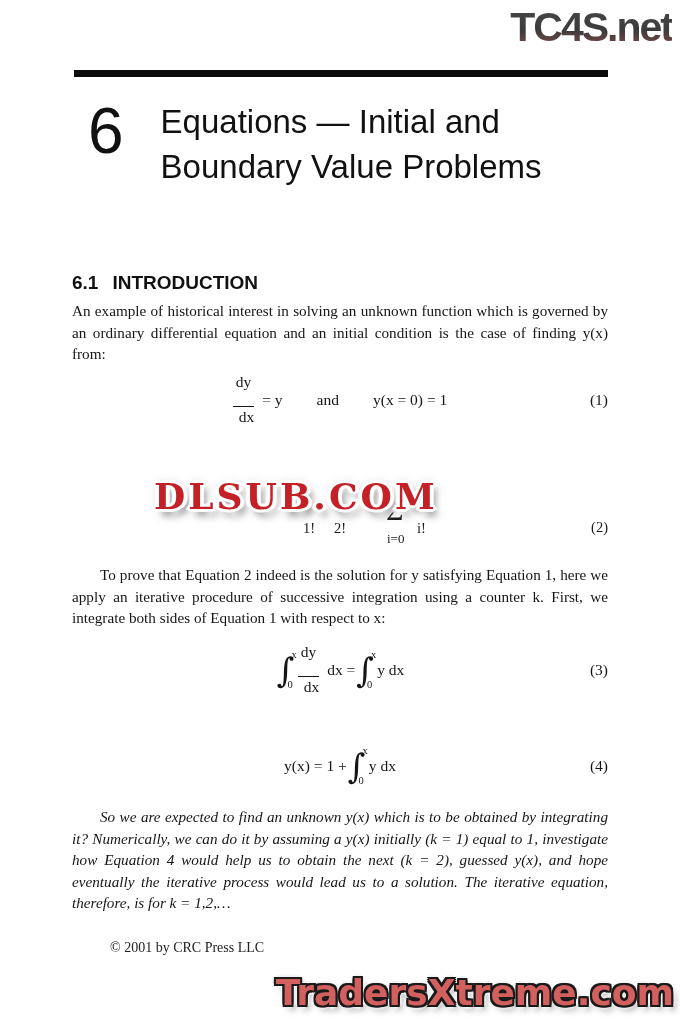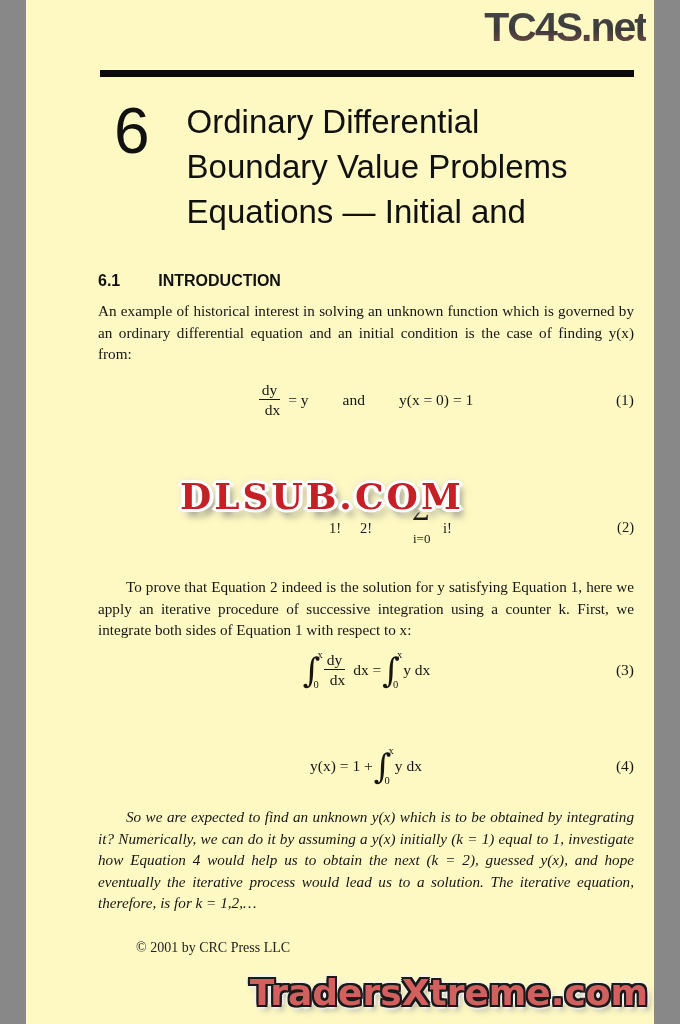--- a/index.html
+++ b/index.html
@@ -1,19 +1,19 @@
 <!DOCTYPE html>
 <html><head>
 <meta charset="utf-8">
 <style>
   * { margin:0; padding:0; box-sizing:border-box; }
   html,body { background:#888; }
   .page {
-    position:relative; width:628px; height:1024px; margin:0 auto;
-    background:#fef9c3; overflow:hidden;
+    position:relative; width:680px; height:1024px; margin:0 auto;
+    background:#ffffff; overflow:hidden;
     font-family:"Liberation Serif", serif; color:#1a1a1a;
   }
   
   .wm-top {
     position:absolute; top:4px; right:8px;
     font-family:"Liberation Sans", sans-serif; font-weight:700;
     font-size:41px; letter-spacing:-2px;
     background:linear-gradient(180deg,#4a4a4a 0%,#3b3b3b 55%,#8a4e4b 100%);
     -webkit-background-clip:text; background-clip:text; color:transparent;
     text-shadow:0 0 1px rgba(255,255,255,0.0);
@@ -41,40 +41,40 @@
     text-align: right;
   }
   
   .rule { position:absolute; left:74px; top:70px; width:534px; height:7px; background:#0b0b0b; }
   .chapter { position:absolute; left:88px; top:99px; display:flex; gap:37px;
     font-family:"Liberation Sans", sans-serif; color:#111; }
   .chapter-number { font-size:64px; line-height:1.0; font-weight:400; }
   .chapter-title { font-size:33px; line-height:45px; font-weight:400; letter-spacing:0px; }
   
   .section-heading { position:absolute; left:72px; top:272px;
-    font-family:"Liberation Sans", sans-serif; font-weight:700; font-size:16px;
-    display:flex; gap:38px; color:#111; }
+    font-family:"Liberation Sans", sans-serif; font-weight:700; font-size:19px;
+    display:flex; gap:14px; color:#111; }
   
   .para { position:absolute; left:72px; width:536px;
     font-size:15.2px; line-height:21.5px; text-align:justify; color:#151515; }
   .para.indent { text-indent:28px; }
-  .p1 { top:300px; } .p2 { top:436px; } .p3 { top:576px; }
+  .p1 { top:300px; } .p2 { top:436px; } .p3 { top:564px; }
   .p4 { top:705px; } .p5 { top:806px;font-style:italic; }
   .sup { font-size:10px; vertical-align:super; line-height:0; }
   .em  { font-style:italic; }
   
   .equation { position:absolute; left:72px; width:536px;
     display:flex; justify-content:center; align-items:center;
     font-size:15.5px; color:#151515; }
   .eq1 { top:374px; height:52px; }
   .eq3 { top:641px; height:58px; }
   .eq4 { top:738px; height:56px; }
   .eq-label { position:absolute; right:0; top:50%; transform:translateY(-50%); }
   .frac { display:inline-block; text-align:center; vertical-align:middle; }
-  .frac .fn { display:block; padding:0 3px 1px; border-bottom:1px solid #151515; line-height:1.1; }
+  .frac .fn { display:block; padding:0 3px 16px; border-bottom:1px solid #151515; line-height:1.1; }
   .frac .fd { display:block; line-height:1.2; padding-top:1px;text-align:right; }
   .gap-lg { display:inline-block; width:34px; }
   .gap-md { display:inline-block; width:8px; }
   .integral { display:inline-flex; align-items:center; margin:0 1px; }
   .int-glyph { font-family:"DejaVu Serif", serif; font-size:34px; line-height:1; font-weight:400; }
   .int-limits { display:inline-flex; flex-direction:column; justify-content:space-between;
     height:42px; font-size:10.5px; margin-left:-3px; line-height:1; }
   .int-limits .top { margin-top:1px; }
   .int-limits .bot { margin-bottom:1px; margin-left:-4px; }
   
@@ -93,23 +93,22 @@
 
 <div class="page">
 
   <div class="wm-top">TC4S.net</div>
 
   <div class="rule"></div>
 
   <div class="chapter">
     <div class="chapter-number">6</div>
     <div class="chapter-title">
-      <div>Ordinary Differential</div>
+      <div>Equations — Initial and</div>
       <div>Boundary Value Problems</div>
-      <div>Equations — Initial and</div>
     </div>
   </div>
 
   <div class="section-heading">
     <span>6.1</span>
     <span>INTRODUCTION</span>
   </div>
 
   <div class="para p1">An example of historical interest in solving an unknown function which is governed by an ordinary differential equation and an initial condition is the case of finding y(x) from:</div>
 

